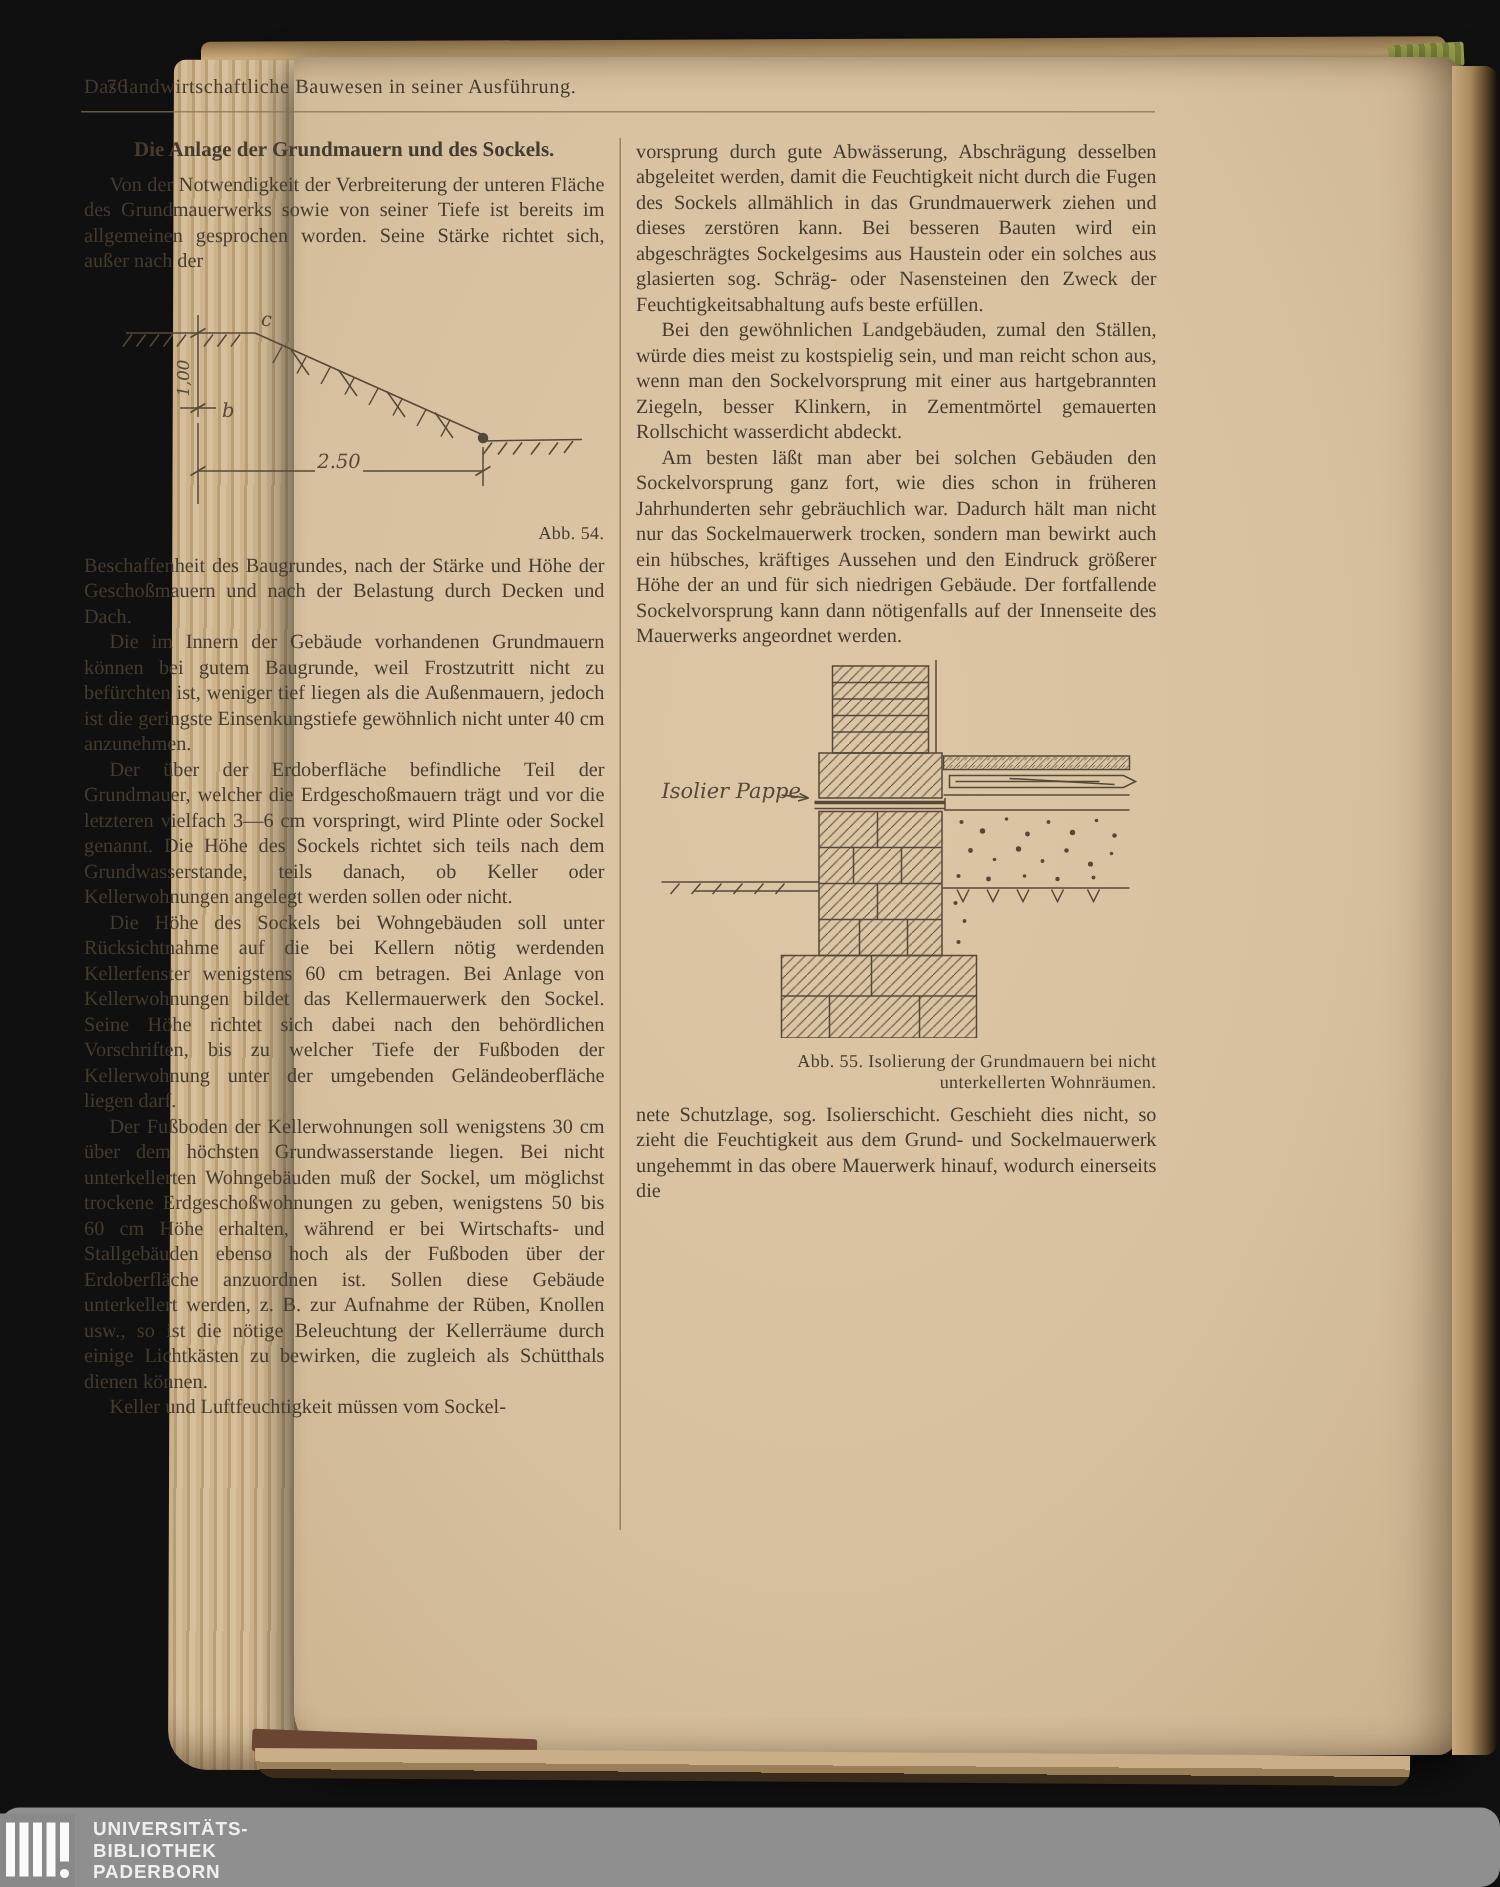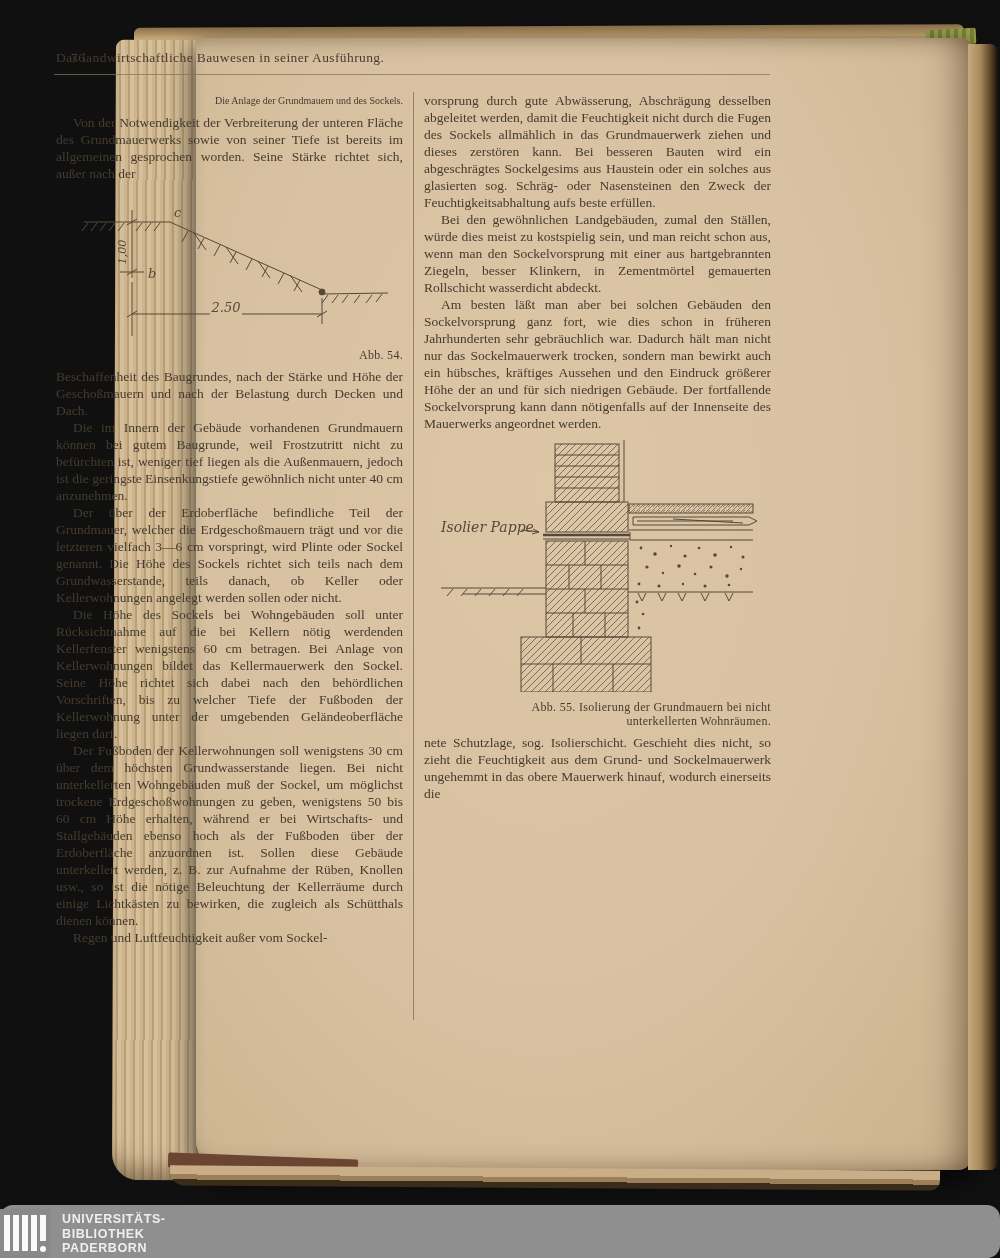--- a/index.html
+++ b/index.html
@@ -36,21 +36,21 @@
   .pagehead{position:absolute;left:56px;top:50px;width:714px;height:20px;font-size:13.5px;letter-spacing:.4px;}
   .pagenum{position:absolute;left:15px;top:0;}
   .runtitle{position:absolute;left:0;top:0;width:100%;}
   .headrule{position:absolute;left:54px;top:74px;width:716px;height:1px;background:#857257;opacity:.75;}
   .coldivider{position:absolute;left:413px;top:92px;width:1px;height:928px;background:#857257;opacity:.8;}
   .col{position:absolute;top:92px;width:347px;font-size:13.5px;line-height:17px;text-align:justify;}
   .col-left{left:56px;}
   .col-right{left:424px;}
   .para{margin:0;text-indent:17px;}
   .para.noindent{text-indent:0;}
-  .colheading{font-weight:normal;text-align:right;font-size:10px;line-height:17.5px;margin:0 0 4px 0;text-indent:0;}
+  .colheading{font-weight:bold;text-align:center;font-size:14px;line-height:17.5px;margin:0 0 4px 0;text-indent:0;}
   .colheading.mid{margin:13px 0 6px 0;}
   .figure{margin:8px 0 6px 0;text-align:center;}
   .figcaption{font-size:12px;line-height:14px;text-align:right;margin-top:4px;letter-spacing:.3px;}
   svg text{font-family:"DejaVu Serif",serif;fill:#564838;}
   .handlabel{font-style:italic;font-size:14px;}
   
   .footer-band{position:absolute;left:0;top:1205px;width:1000px;height:53px;background:#8f8f8f;border-radius:13px;}
   .logo-sq{position:absolute;left:0;top:4px;width:50px;height:49px;background:#898989;}
   .logo-bars{position:absolute;left:4px;top:6px;height:38px;}
   .bar{position:absolute;top:0;width:6px;height:36px;background:#fafafa;}
@@ -142,21 +142,21 @@
         </svg>
         <div class="figcaption">Abb. 54.</div>
       </div>
 
       <div>
           <p class="para noindent">Beschaffenheit des Baugrundes, nach der Stärke und Höhe der Geschoßmauern und nach der Belastung durch Decken und Dach.</p>
           <p class="para">Die im Innern der Gebäude vorhandenen Grundmauern können bei gutem Baugrunde, weil Frostzutritt nicht zu befürchten ist, weniger tief liegen als die Außenmauern, jedoch ist die geringste Einsenkungstiefe gewöhnlich nicht unter 40 cm anzunehmen.</p>
           <p class="para">Der über der Erdoberfläche befindliche Teil der Grundmauer, welcher die Erdgeschoßmauern trägt und vor die letzteren vielfach 3—6 cm vorspringt, wird Plinte oder Sockel genannt. Die Höhe des Sockels richtet sich teils nach dem Grundwasserstande, teils danach, ob Keller oder Kellerwohnungen angelegt werden sollen oder nicht.</p>
           <p class="para">Die Höhe des Sockels bei Wohngebäuden soll unter Rücksichtnahme auf die bei Kellern nötig werdenden Kellerfenster wenigstens 60 cm betragen. Bei Anlage von Kellerwohnungen bildet das Kellermauerwerk den Sockel. Seine Höhe richtet sich dabei nach den behördlichen Vorschriften, bis zu welcher Tiefe der Fußboden der Kellerwohnung unter der umgebenden Geländeoberfläche liegen darf.</p>
           <p class="para">Der Fußboden der Kellerwohnungen soll wenigstens 30 cm über dem höchsten Grundwasserstande liegen. Bei nicht unterkellerten Wohngebäuden muß der Sockel, um möglichst trockene Erdgeschoßwohnungen zu geben, wenigstens 50 bis 60 cm Höhe erhalten, während er bei Wirtschafts- und Stallgebäuden ebenso hoch als der Fußboden über der Erdoberfläche anzuordnen ist. Sollen diese Gebäude unterkellert werden, z. B. zur Aufnahme der Rüben, Knollen usw., so ist die nötige Beleuchtung der Kellerräume durch einige Lichtkästen zu bewirken, die zugleich als Schütthals dienen können.</p>
-          <p class="para">Regen und Luftfeuchtigkeit außer vom Sockel-</p>
+          <p class="para">Keller und Luftfeuchtigkeit müssen vom Sockel-</p>
         </div>
     </div>
 
     <div class="col col-right">
       <div>
           <p class="para noindent">vorsprung durch gute Abwässerung, Abschrägung desselben abgeleitet werden, damit die Feuchtigkeit nicht durch die Fugen des Sockels allmählich in das Grundmauerwerk ziehen und dieses zerstören kann. Bei besseren Bauten wird ein abgeschrägtes Sockelgesims aus Haustein oder ein solches aus glasierten sog. Schräg- oder Nasensteinen den Zweck der Feuchtigkeitsabhaltung aufs beste erfüllen.</p>
           <p class="para">Bei den gewöhnlichen Landgebäuden, zumal den Ställen, würde dies meist zu kostspielig sein, und man reicht schon aus, wenn man den Sockelvorsprung mit einer aus hartgebrannten Ziegeln, besser Klinkern, in Zementmörtel gemauerten Rollschicht wasserdicht abdeckt.</p>
           <p class="para">Am besten läßt man aber bei solchen Gebäuden den Sockelvorsprung ganz fort, wie dies schon in früheren Jahrhunderten sehr gebräuchlich war. Dadurch hält man nicht nur das Sockelmauerwerk trocken, sondern man bewirkt auch ein hübsches, kräftiges Aussehen und den Eindruck größerer Höhe der an und für sich niedrigen Gebäude. Der fortfallende Sockelvorsprung kann dann nötigenfalls auf der Innenseite des Mauerwerks angeordnet werden.</p>
         </div>
 

